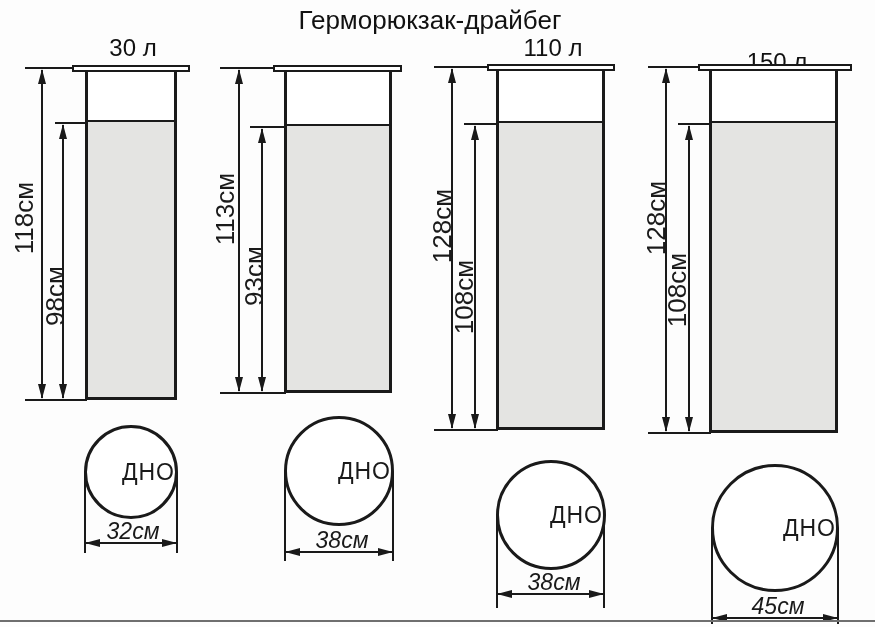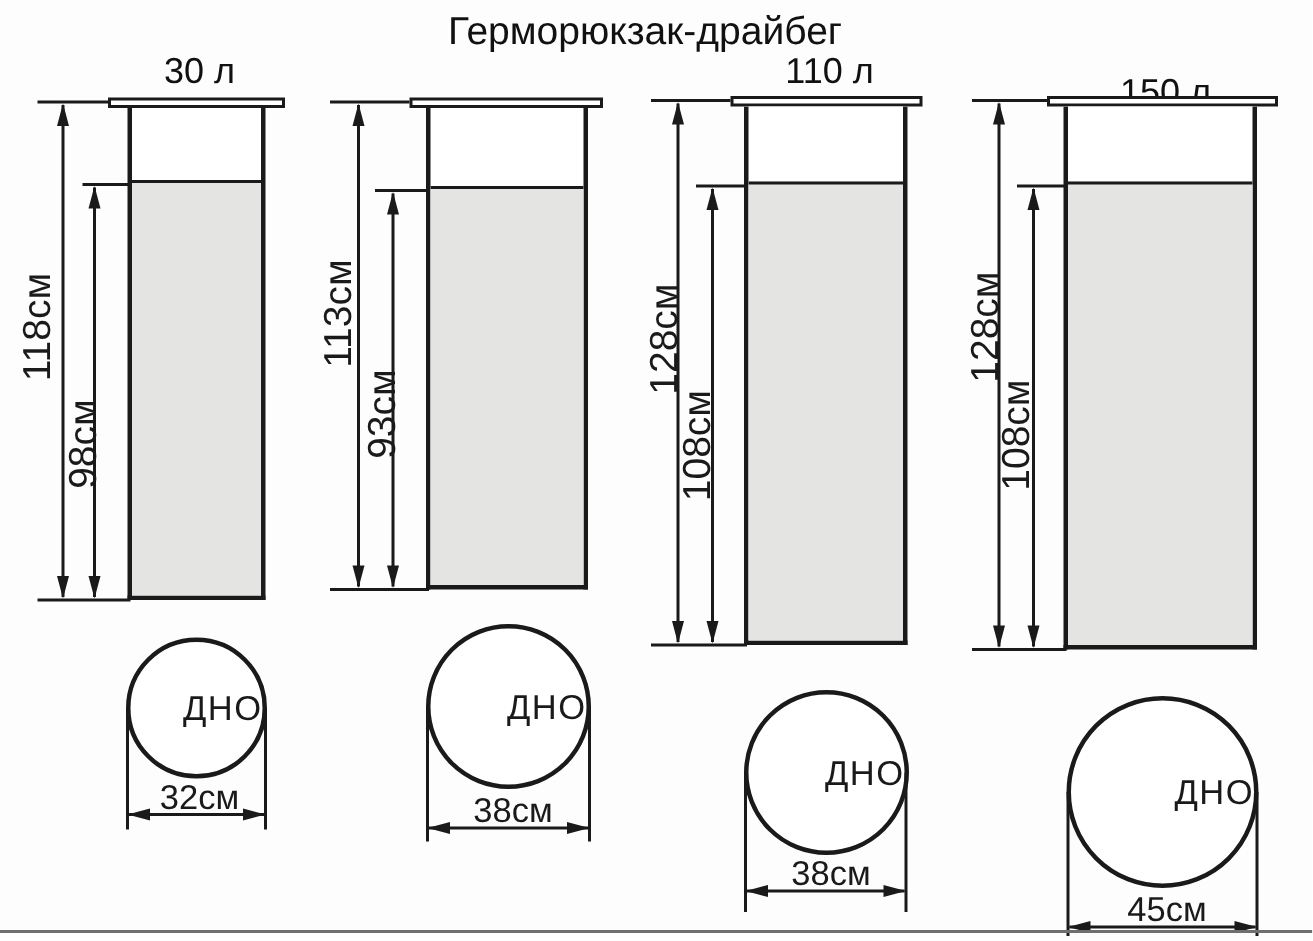--- a/index.html
+++ b/index.html
@@ -17,21 +17,21 @@
   .vol-label {
     position:absolute; transform:translateX(-50%);
     font-size:24px; white-space:nowrap; color:#111;
   }
   .rot-label {
     position:absolute; transform:translate(-50%,-50%) rotate(-90deg);
     font-size:26px; white-space:nowrap; line-height:1; color:#1a1a1a;
   }
   .dia-label {
     position:absolute; transform:translateX(-50%);
-    font-size:23px; white-space:nowrap; color:#1a1a1a;
+    font-size:23px; white-space:nowrap; color:#1a1a1a;font-style:italic;
   }
   .hline { position:absolute; height:2px; background:#1a1a1a; }
   .vline { position:absolute; width:2px;  background:#1a1a1a; }
   .lid   { position:absolute; height:7px; background:#fff; border:2px solid #1a1a1a; }
   .bag   { position:absolute; background:#fff; border:3px solid #1a1a1a; border-top:none; }
   .fill  { position:absolute; left:0; right:0; bottom:0; background:#e4e4e2; border-top:2.5px solid #1a1a1a; }
   .circle{
     position:absolute; border:3px solid #1a1a1a; border-radius:50%; background:#fff;
     display:flex; align-items:center; justify-content:flex-end;
   }

